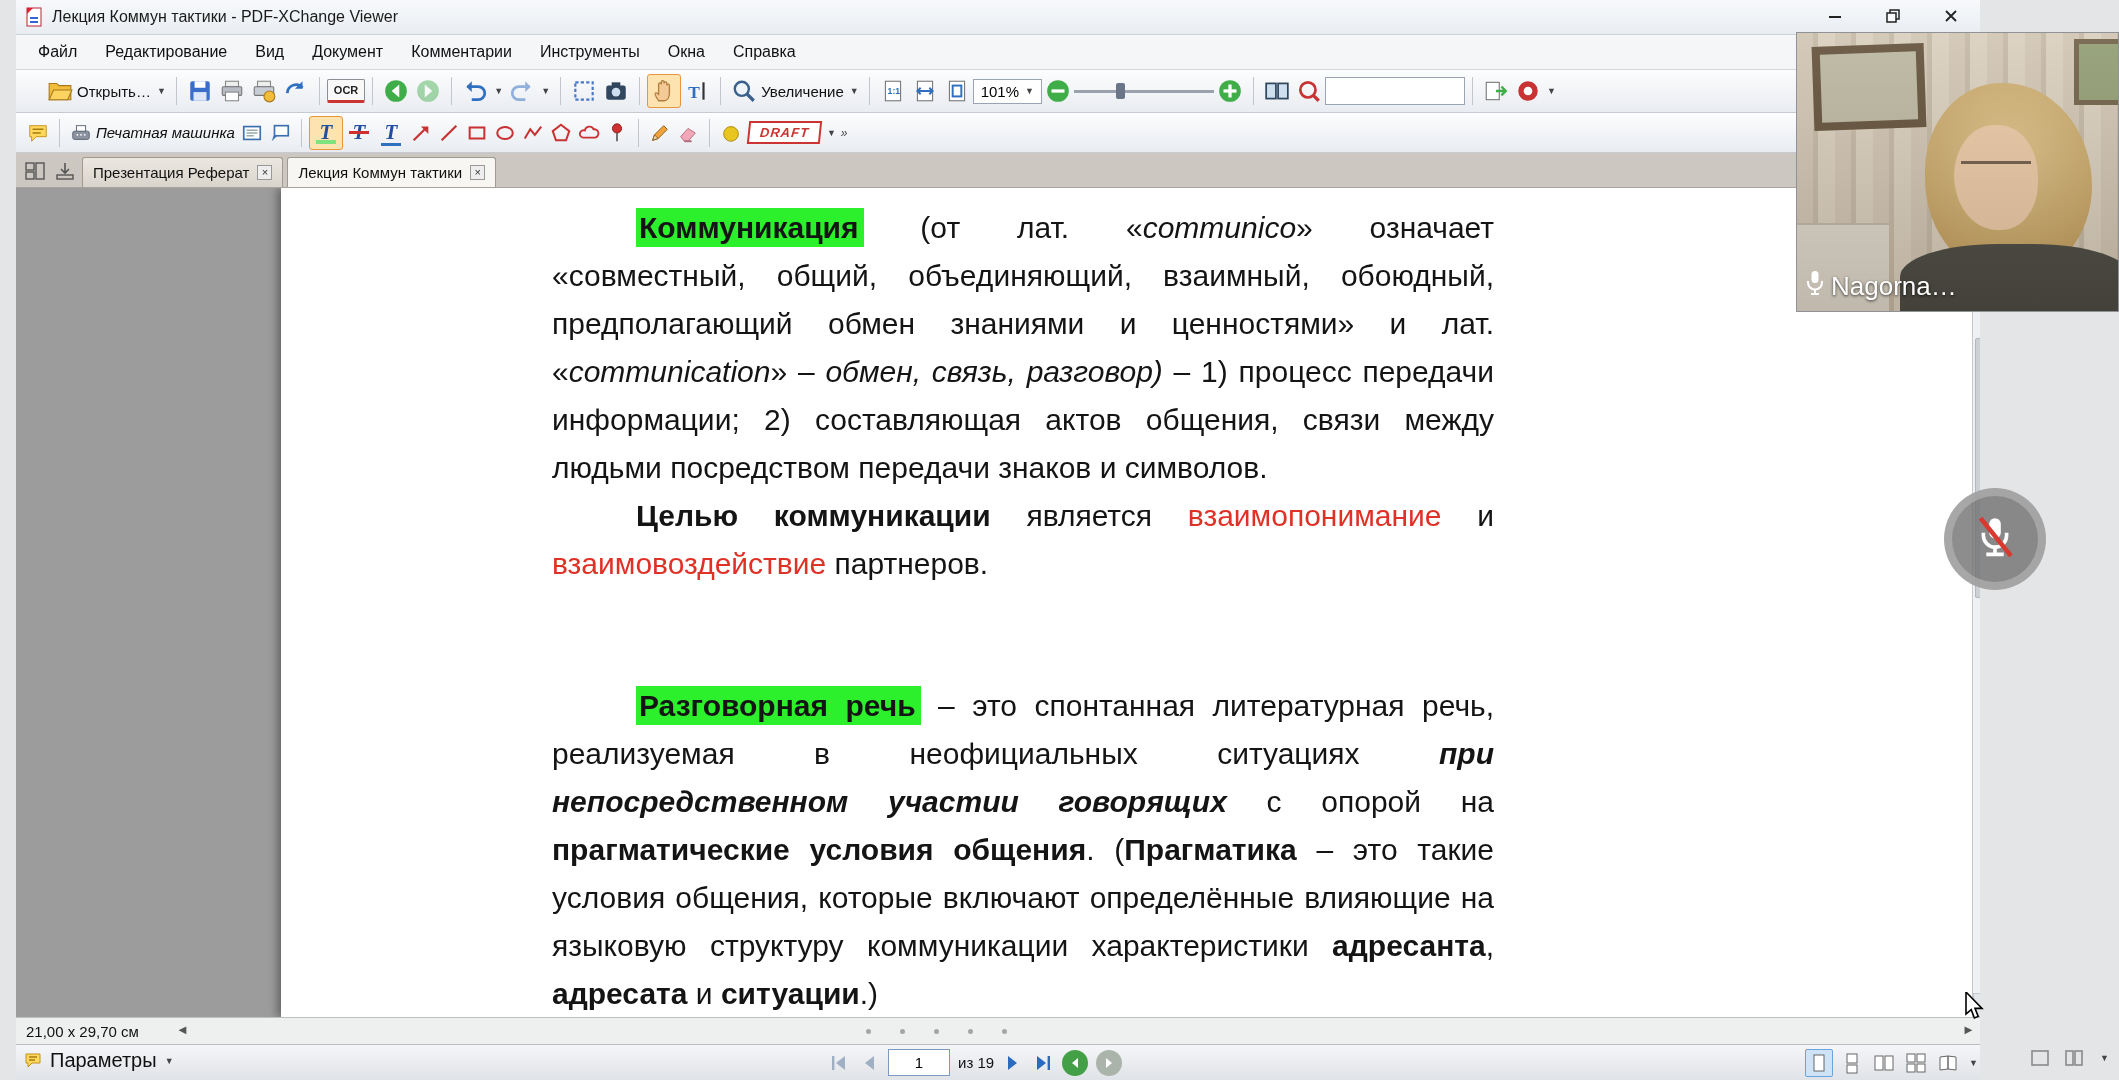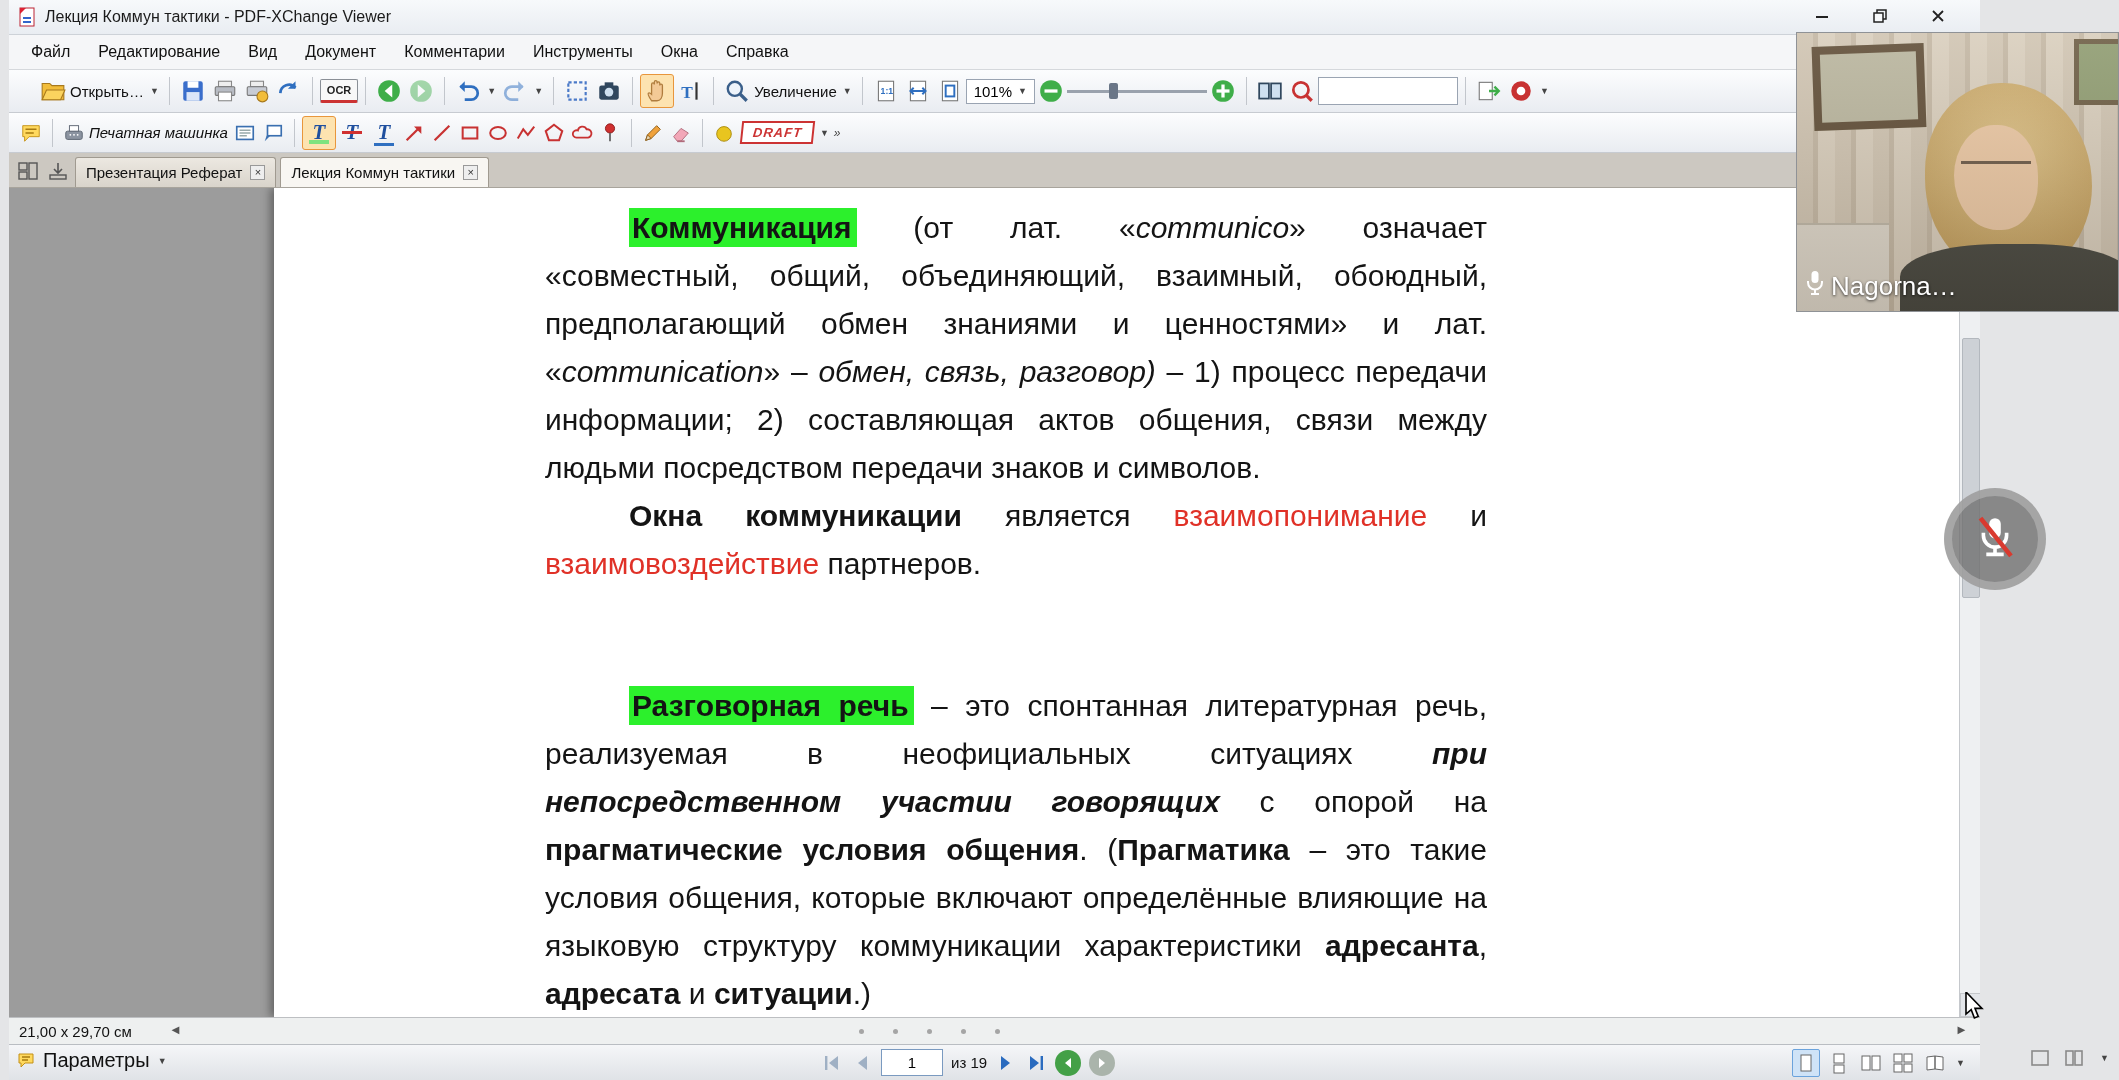--- a/index.html
+++ b/index.html
@@ -1,18 +1,18 @@
 <!DOCTYPE html>
 <html><head>
 <meta charset="utf-8">
 <style>
   html,body{margin:0;padding:0;width:2119px;height:1080px;overflow:hidden;
     font-family:"Liberation Sans",sans-serif;background:#e4e5e7;}
   *{box-sizing:border-box;}
-  .app{position:absolute;left:9px;top:0;width:1979px;height:1080px;background:#404040;border-right:7px solid #737373;}
+  .app{position:absolute;left:16px;top:0;width:1979px;height:1080px;background:#404040;border-right:1px solid #737373;}
   
   .titlebar{height:35px;background:linear-gradient(#f7f9fb,#e9edf2);border-bottom:1px solid #cdd2d8;
     display:flex;align-items:center;padding:0 8px;position:relative;}
   .title-text{font-size:16px;color:#1b1b1b;margin-left:8px;}
   .win-controls{position:absolute;right:14px;top:2px;display:flex;}
   .wbtn{width:58px;height:28px;display:flex;align-items:center;justify-content:center;color:#222;}
   
   .menubar{height:35px;background:#f5f6f8;border-bottom:1px solid #d5d8dc;display:flex;align-items:center;padding-left:8px;}
   .menu-item{font-size:16px;color:#111;padding:5px 14px;}
   
@@ -451,21 +451,21 @@
     <span class="tab active">
       <span>Лекция Коммун тактики</span>
       <span class="x">×</span>
     </span>
   </div>
 
   <div class="docpane" style="background: rgb(156, 156, 156);">
     <div class="page">
       <div class="doc-text">
           <p class="para"><span style="font-weight: bold; background: rgb(44, 240, 44); padding: 3px 5px 3px 3px;">Коммуникация</span><span> (от лат. «</span><span style="font-style: italic;">communico</span><span>» означает «совместный, общий, объединяющий, взаимный, обоюдный, предполагающий обмен знаниями и ценностями» и лат. «</span><span style="font-style: italic;">communication</span><span>» – </span><span style="font-style: italic;">обмен, связь, разговор)</span><span> – 1) процесс передачи информации; 2) составляющая актов общения, связи между людьми посредством передачи знаков и символов.</span></p>
-          <p class="para"><span style="font-weight: bold;">Окна коммуникации</span><span> является </span><span style="color: rgb(224, 49, 39);">взаимопонимание</span><span> и </span><span style="color: rgb(224, 49, 39);">взаимовоздействие</span><span> партнеров.</span></p>
+          <p class="para"><span style="font-weight: bold;">Целью коммуникации</span><span> является </span><span style="color: rgb(224, 49, 39);">взаимопонимание</span><span> и </span><span style="color: rgb(224, 49, 39);">взаимовоздействие</span><span> партнеров.</span></p>
           <p class="para gap"><span style="font-weight: bold; background: rgb(44, 240, 44); padding: 3px 5px 3px 3px;">Разговорная речь</span><span> – это спонтанная литературная речь, реализуемая в неофициальных ситуациях </span><span style="font-weight: bold; font-style: italic;">при непосредственном участии говорящих</span><span> с опорой на </span><span style="font-weight: bold;">прагматические условия общения</span><span>. (</span><span style="font-weight: bold;">Прагматика</span><span> – это такие условия общения, которые включают определённые влияющие на языковую структуру коммуникации характеристики </span><span style="font-weight: bold;">адресанта</span><span>, </span><span style="font-weight: bold;">адресата</span><span> и </span><span style="font-weight: bold;">ситуации</span><span>.)</span></p>
         </div>
     </div>
     <div class="vscroll">
       <span class="vs-arrow" style="top:0;">▲</span>
       <span class="vs-thumb"></span>
       <span class="vs-arrow" style="bottom:0;">▼</span>
     </div>
   </div>
 

